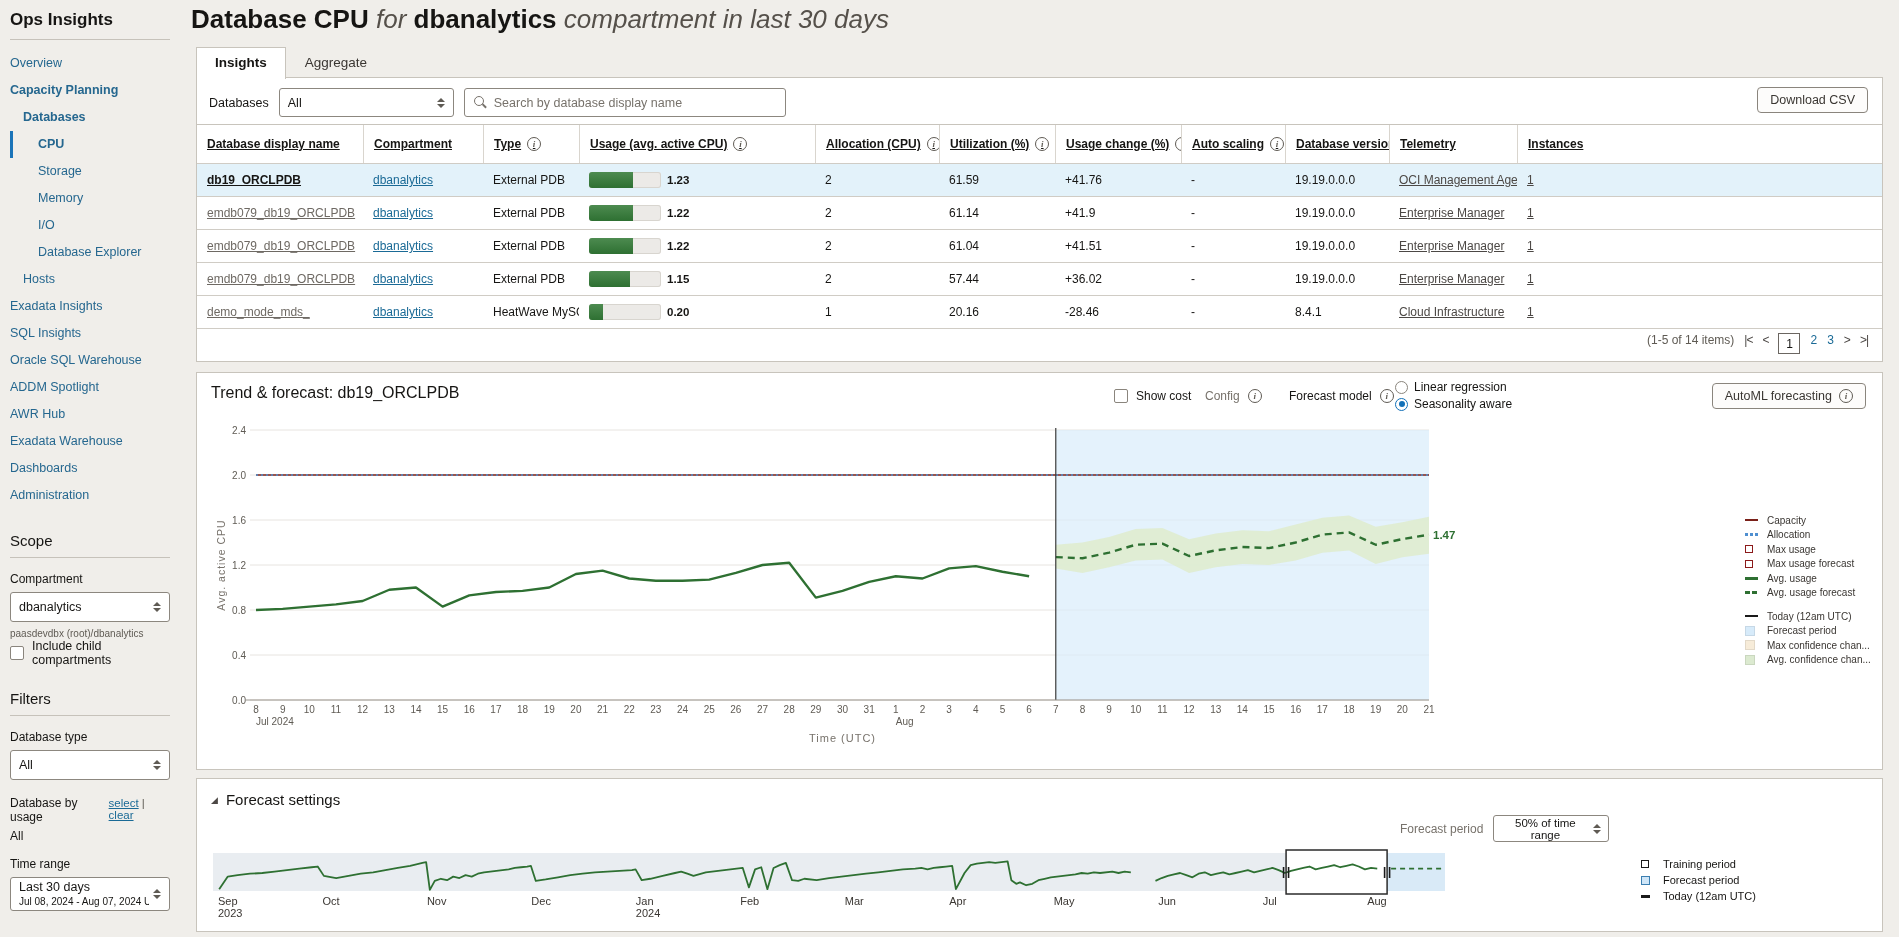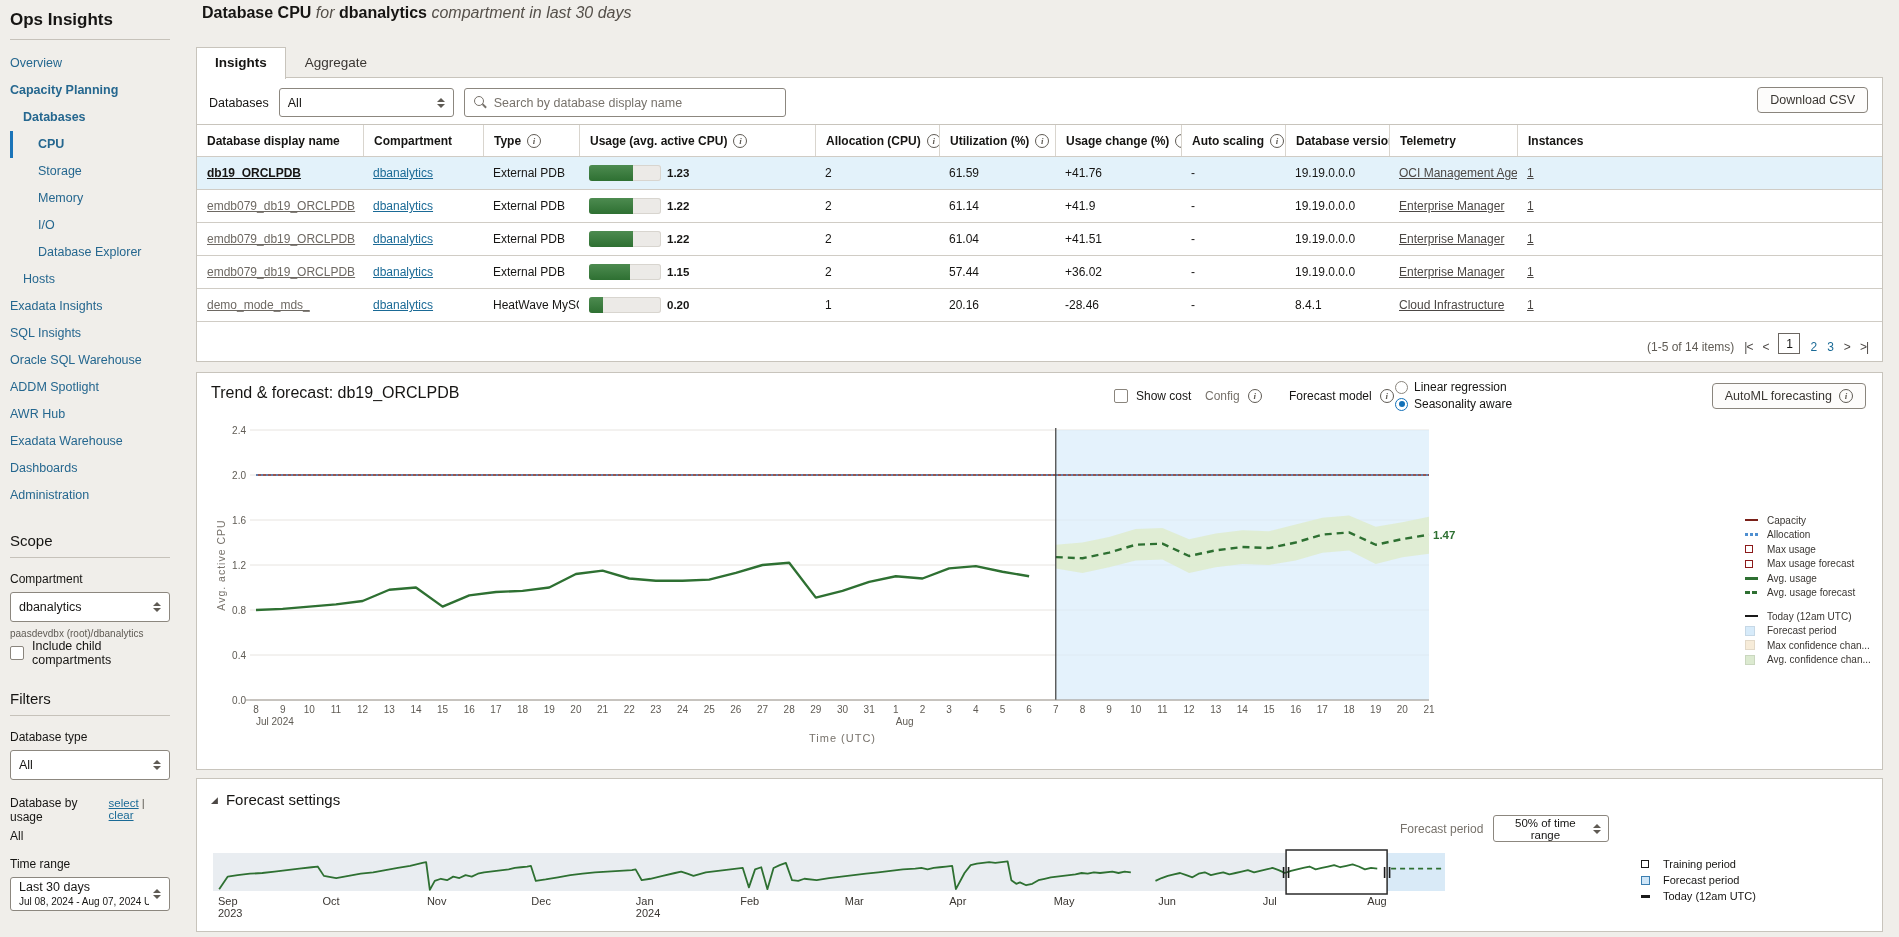--- a/index.html
+++ b/index.html
@@ -31,21 +31,21 @@
   .sb-helper { font-size:10px; color:#5f5b54; margin-top:6px; }
   .sb-check { display:flex; align-items:center; gap:8px; font-size:12.5px; cursor:pointer; }
   .checkbox { width:14px; height:14px; border:1px solid #8a857d; border-radius:2px; background:#fff; flex:0 0 auto; }
   .entity-row { display:flex; justify-content:space-between; align-items:baseline; margin-top:16px; }
   .entity-links { font-size:11.5px; color:#5f5b54; }
   .entity-links a { color:#1a6a96; }
   .sb-value { font-size:12px; margin-top:5px; }
 
   
   .main { position:absolute; left:178px; top:0; width:1721px; height:937px; }
-  .page-title { position:absolute; left:24px; top:4px; font-size:16px; color:#161513; }
+  .page-title { position:absolute; left:13px; top:4px; font-size:26px; color:#161513; }
   .page-title .t-bold { font-weight:700; }
   .page-title .t-ital { font-style:italic; color:#55504a; font-weight:400; }
 
   .tabs { position:absolute; left:18px; top:47px; display:flex; z-index:3; }
   .tab { padding:7px 18px 8px; font-size:13.5px; color:#3a3632; cursor:pointer; border:1px solid transparent; border-bottom:none; }
   .tab.active { background:#fff; border-color:#c8c4bc; font-weight:700; color:#161513; margin-bottom:-1px; }
 
   .panel { position:absolute; left:18px; width:1687px; background:#fff; border:1px solid #c8c4bc; }
   .panel1 { top:77px; height:285px; }
   .panel2 { top:372px; height:398px; }
@@ -61,38 +61,38 @@
   .mag:before { content:""; position:absolute; left:1px; top:1px; width:8px; height:8px; border:1.5px solid #77726b; border-radius:50%; }
   .mag:after { content:""; position:absolute; left:9.5px; top:10px; width:5px; height:1.5px; background:#77726b; transform:rotate(45deg); }
   .search-box input { border:none; outline:none; flex:1; font-size:12.5px; font-family:inherit; color:#161513; background:transparent; }
   .search-box input::placeholder { color:#77726b; }
   .btn { border:1px solid #8a857d; border-radius:4px; background:#fdfcfb; font-size:12.5px; color:#3a3632; padding:5px 12px; cursor:pointer; font-family:inherit; }
   .download-btn { position:absolute; top:9px; right:14px; }
 
   
   .tablewrap { position:absolute; top:46px; left:0; right:0; }
   .trow { display:flex; border-bottom:1px solid #d0ccc5; align-items:center; height:33px; }
-  .thead { border-top:1px solid #c8c4bc; font-weight:700; font-size:12.5px; height:33px; }
+  .thead { border-top:1px solid #c8c4bc; font-weight:700; font-size:12.5px; height:40px;text-decoration:underline; }
   .thead .tcell { border-left:1px solid #d9d5ce; height:100%; display:flex; align-items:center; }
   .thead .tcell:first-child { border-left:none; }
   .tcell { padding:0 10px; flex:0 0 auto; display:flex; align-items:center; gap:6px; overflow:hidden; white-space:nowrap; font-size:12px; }
   .c0{width:166px;} .c1{width:120px;} .c2{width:96px;} .c3{width:236px;} .c4{width:124px;} .c5{width:116px;}
   .c6{width:126px;} .c7{width:104px;} .c8{width:104px;} .c9{width:128px;} .c10{flex:1;}
   .trow.selected { background:#e3f2fa; }
   .name-link { color:#6e6963; }
   .trow.selected .name-link { color:#161513; font-weight:700; }
   .comp-link { color:#1a6a96; }
   .plain-link { color:#4c4845; }
   .info-i { display:inline-block; width:14px; height:14px; border:1px solid #5f5b54; border-radius:50%; font:italic 700 9px "Liberation Serif",serif; color:#5f5b54; text-align:center; line-height:12px; flex:0 0 auto; }
   .ubar { width:72px; height:16px; background:#eceae7; border-radius:3px; box-shadow:inset 0 0 0 1px #d8d5cf; overflow:hidden; flex:0 0 auto; }
   .ubar .fill { height:100%; background:linear-gradient(#4d8b50,#2e7032); }
   .uval { font-weight:700; font-size:11.5px; }
 
   
-  .pagination { position:absolute; bottom:7px; right:14px; display:flex; align-items:flex-end; gap:10px; font-size:12px; color:#5f5b54; }
+  .pagination { position:absolute; bottom:7px; right:14px; display:flex; align-items:flex-start; gap:10px; font-size:12px; color:#5f5b54; }
   .pg-ico { cursor:pointer; color:#4c4845; font-size:12px; letter-spacing:-1px; }
   .pg-num { color:#1a6a96; cursor:pointer; }
   .pg-cur { width:22px; height:21px; border:1px solid #6b6661; text-align:center; line-height:21px; color:#161513; }
 
   
   .panel-title { position:absolute; left:14px; top:11px; font-size:16px; font-weight:500; color:#161513; }
   .ctl { position:absolute; display:flex; align-items:center; gap:8px; font-size:12px; color:#161513; }
   .ctl-showcost { left:917px; top:16px; }
   .ctl-config { left:1008px; top:16px; color:#77726b; }
   .ctl-model { left:1092px; top:16px; }

